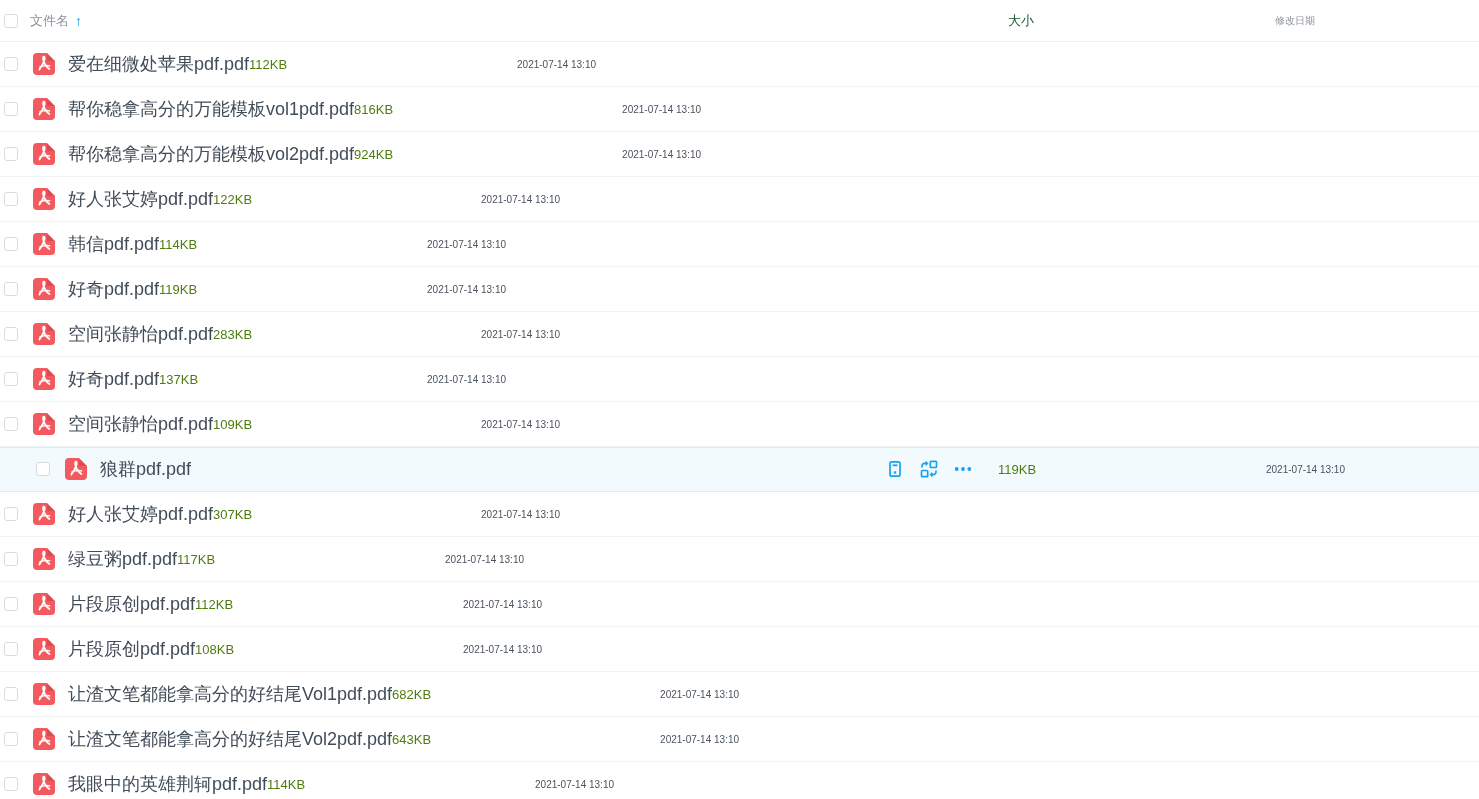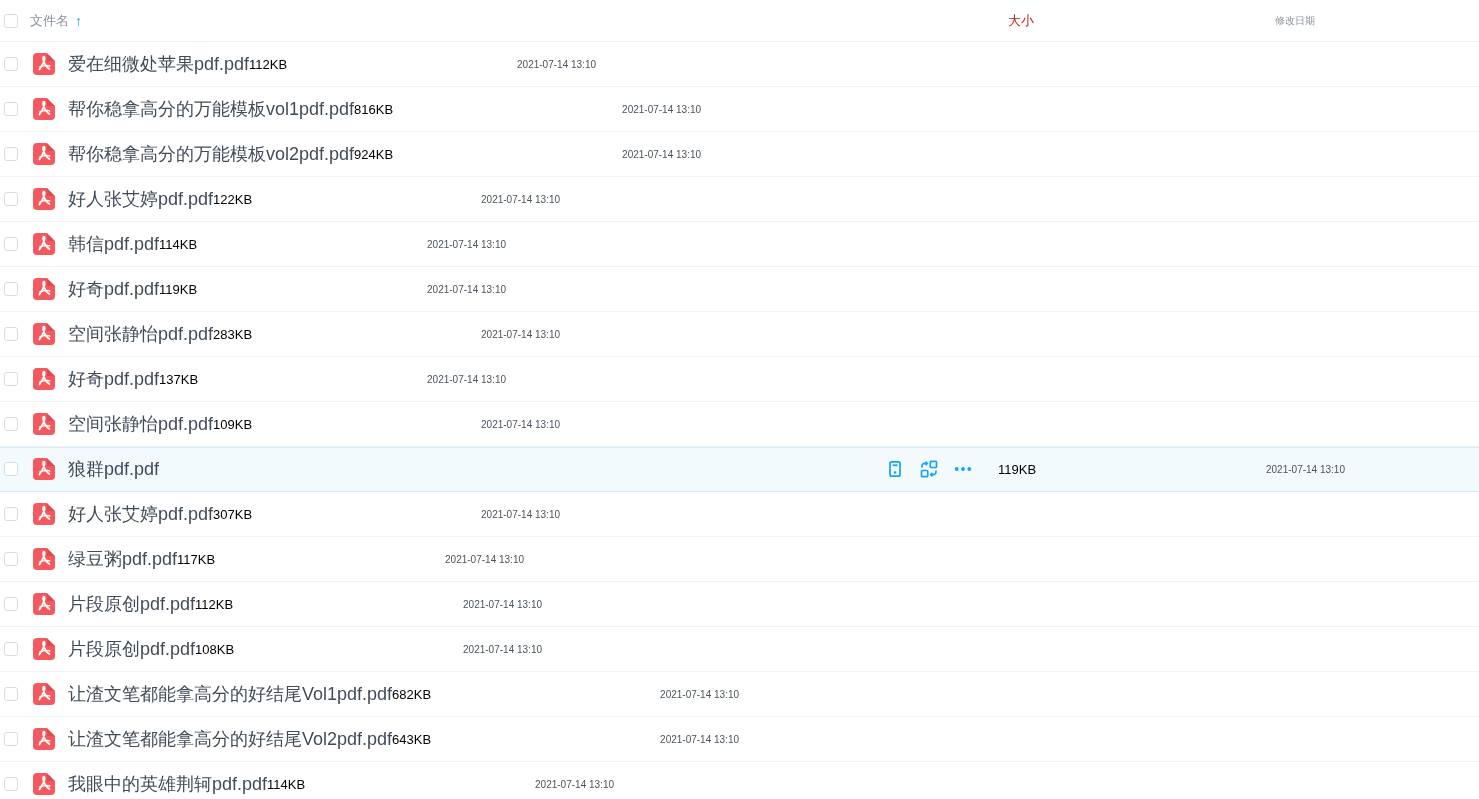--- a/index.html
+++ b/index.html
@@ -6,43 +6,44 @@
   html,body { background:#fff; }
   body {
     font-family:"Liberation Sans","DejaVu Sans",sans-serif;
     color:#414c59;
     width:1479px; height:799px; overflow:hidden;
   }
   .filelist { width:1479px; height:799px; overflow:hidden; background:#fff; }
 
   
   .hrow, .row { display:flex; align-items:center; }
-  .col-size { flex:0 0 268px; font-size:13px; color:#000000; }
+  .col-size { flex:0 0 268px; font-size:13px; color:#4d7c0f; }
   .col-date { flex:0 0 213px; font-size:10px; color:#49525e; }
 
   
   .hrow { height:42px; border-bottom:1px solid #edf0f4; }
-  .hrow .col-size { padding-left:10px; color:#b91c1c; }
+  .hrow .col-size { padding-left:10px; color:#14532d; }
   .hrow .col-date { padding-left:9px;  color:#8b929a; }
   .hname { font-size:13px; color:#8b929a; margin-left:12px; }
   .sort-arrow { font-size:14px; font-weight:700; color:#14a3f1; margin-left:6px; cursor:pointer; }
   .col-name { flex:1 1 auto; display:flex; align-items:center; min-width:0; }
 
   
   .cb {
     width:14px; height:14px; flex:0 0 14px; margin-left:4px;
     border:1px solid #d8dce1; border-radius:3px; background:#fff; cursor:pointer;
   }
 
   
   .row { height:45px; border-bottom:1px solid #f1f4f7; background:#fff; }
   .row.hovered {
     background:#f2fafe;
     border-bottom-color:#d9ecf8;
     box-shadow: inset 0 1px 0 #d9ecf8;
+    padding-left: 32px;
   }
 
   
   .pdficon {
     position:relative; width:22px; height:22px; flex:0 0 22px;
     margin-left:15px; background:#f4595f; border-radius:4px;
   }
   .pdficon::before { 
     content:''; position:absolute; top:0; right:0; width:0; height:0;
     border-bottom:8px solid #db4b52; border-right:8px solid transparent;

